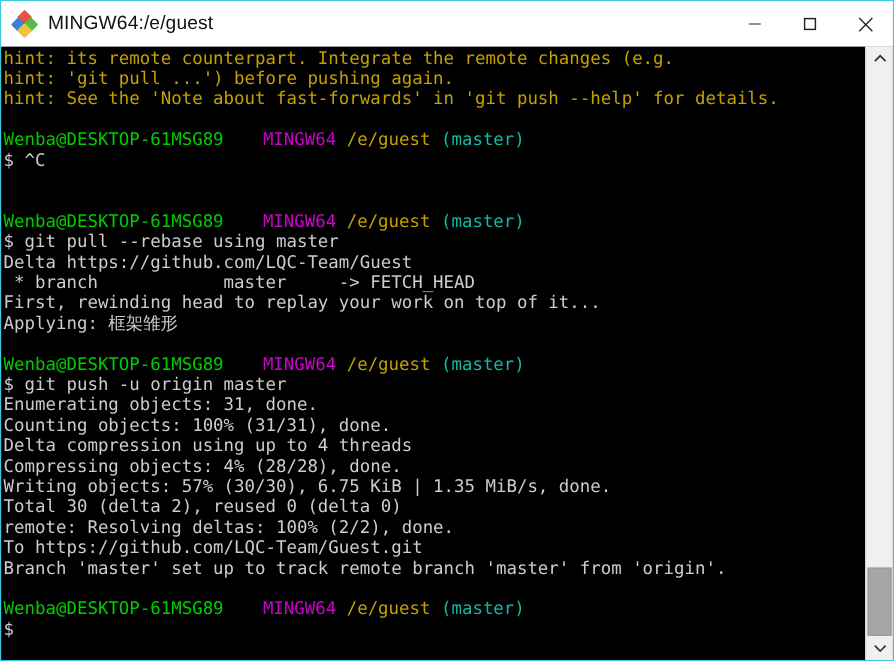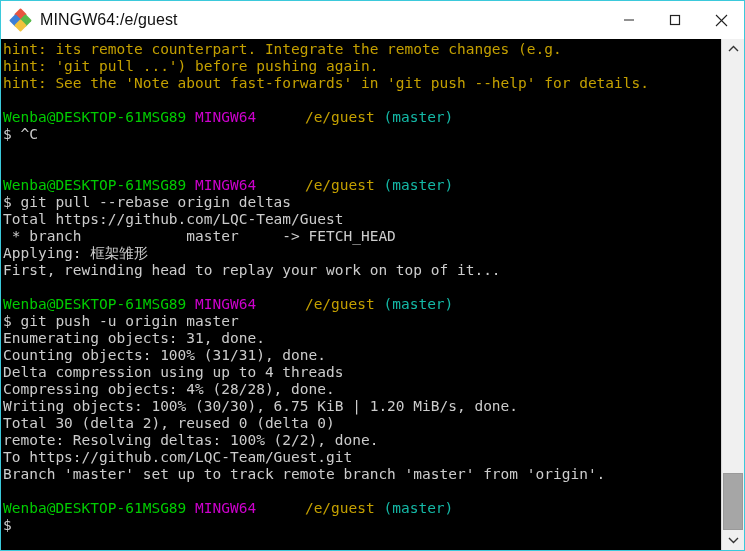--- a/index.html
+++ b/index.html
@@ -104,22 +104,22 @@
     height: 17px;
     white-space: pre;
     color: #cccccc;
     letter-spacing: 0px;
   }
   .line.blank { color: transparent; }
 
   .c-default { color: #cccccc; }
   .c-yellow  { color: #c4a000; }
   .c-green   { color: #00cc00; }
-  .c-magenta { color: #cc00cc; }
-  .c-path    { color: #c4a000; margin-left: 40px; }
+  .c-magenta { color: #cc00cc; margin-left: 24px; }
+  .c-path    { color: #c4a000; }
   .c-cyan    { color: #14b8a6; }
   .c-white   { color: #cccccc; }
 
   
   #scrollbar {
     flex: 0 0 23px;
     width: 23px;
     background: #f0f0f0;
     border-left: 1px solid #d8d8d8;
     box-sizing: border-box;
@@ -189,33 +189,33 @@
     <div id="terminal">
         <div class="line"><span class="c-yellow">hint: its remote counterpart. Integrate the remote changes (e.g.</span></div>
         <div class="line"><span class="c-yellow">hint: 'git pull ...') before pushing again.</span></div>
         <div class="line"><span class="c-yellow">hint: See the 'Note about fast-forwards' in 'git push --help' for details.</span></div>
         <div class="line blank">&nbsp;</div>
         <div class="line"><span class="c-green">Wenba@DESKTOP-61MSG89</span><span class="c-default"> </span><span class="c-magenta">MINGW64</span><span class="c-default"> </span><span class="c-path">/e/guest</span><span class="c-default"> </span><span class="c-cyan">(master)</span></div>
         <div class="line"><span class="c-white">$ ^C</span></div>
         <div class="line blank">&nbsp;</div>
         <div class="line blank">&nbsp;</div>
         <div class="line"><span class="c-green">Wenba@DESKTOP-61MSG89</span><span class="c-default"> </span><span class="c-magenta">MINGW64</span><span class="c-default"> </span><span class="c-path">/e/guest</span><span class="c-default"> </span><span class="c-cyan">(master)</span></div>
-        <div class="line"><span class="c-white">$ git pull --rebase origin deltas</span></div>
-        <div class="line"><span class="c-white">Total https://github.com/LQC-Team/Guest</span></div>
+        <div class="line"><span class="c-white">$ git pull --rebase using master</span></div>
+        <div class="line"><span class="c-white">Delta https://github.com/LQC-Team/Guest</span></div>
         <div class="line"><span class="c-white"> * branch            master     -&gt; FETCH_HEAD</span></div>
+        <div class="line"><span class="c-white">First, rewinding head to replay your work on top of it...</span></div>
         <div class="line"><span class="c-white">Applying: 框架雏形</span></div>
-        <div class="line"><span class="c-white">First, rewinding head to replay your work on top of it...</span></div>
         <div class="line blank">&nbsp;</div>
         <div class="line"><span class="c-green">Wenba@DESKTOP-61MSG89</span><span class="c-default"> </span><span class="c-magenta">MINGW64</span><span class="c-default"> </span><span class="c-path">/e/guest</span><span class="c-default"> </span><span class="c-cyan">(master)</span></div>
         <div class="line"><span class="c-white">$ git push -u origin master</span></div>
         <div class="line"><span class="c-white">Enumerating objects: 31, done.</span></div>
         <div class="line"><span class="c-white">Counting objects: 100% (31/31), done.</span></div>
         <div class="line"><span class="c-white">Delta compression using up to 4 threads</span></div>
         <div class="line"><span class="c-white">Compressing objects: 4% (28/28), done.</span></div>
-        <div class="line"><span class="c-white">Writing objects: 100% (30/30), 6.75 KiB | 1.20 MiB/s, done.</span></div>
+        <div class="line"><span class="c-white">Writing objects: 57% (30/30), 6.75 KiB | 1.35 MiB/s, done.</span></div>
         <div class="line"><span class="c-white">Total 30 (delta 2), reused 0 (delta 0)</span></div>
         <div class="line"><span class="c-white">remote: Resolving deltas: 100% (2/2), done.</span></div>
         <div class="line"><span class="c-white">To https://github.com/LQC-Team/Guest.git</span></div>
         <div class="line"><span class="c-white">Branch 'master' set up to track remote branch 'master' from 'origin'.</span></div>
         <div class="line blank">&nbsp;</div>
         <div class="line"><span class="c-green">Wenba@DESKTOP-61MSG89</span><span class="c-default"> </span><span class="c-magenta">MINGW64</span><span class="c-default"> </span><span class="c-path">/e/guest</span><span class="c-default"> </span><span class="c-cyan">(master)</span></div>
         <div class="line"><span class="c-white">$</span></div>
       </div>
 
     <div id="scrollbar">

